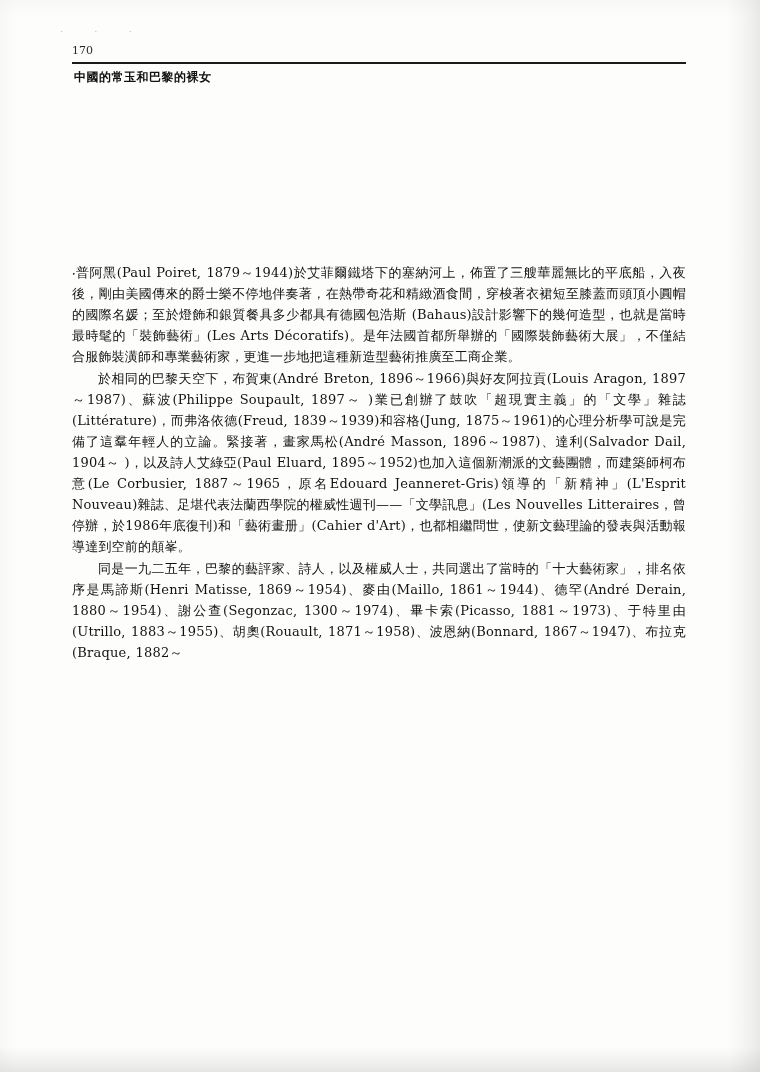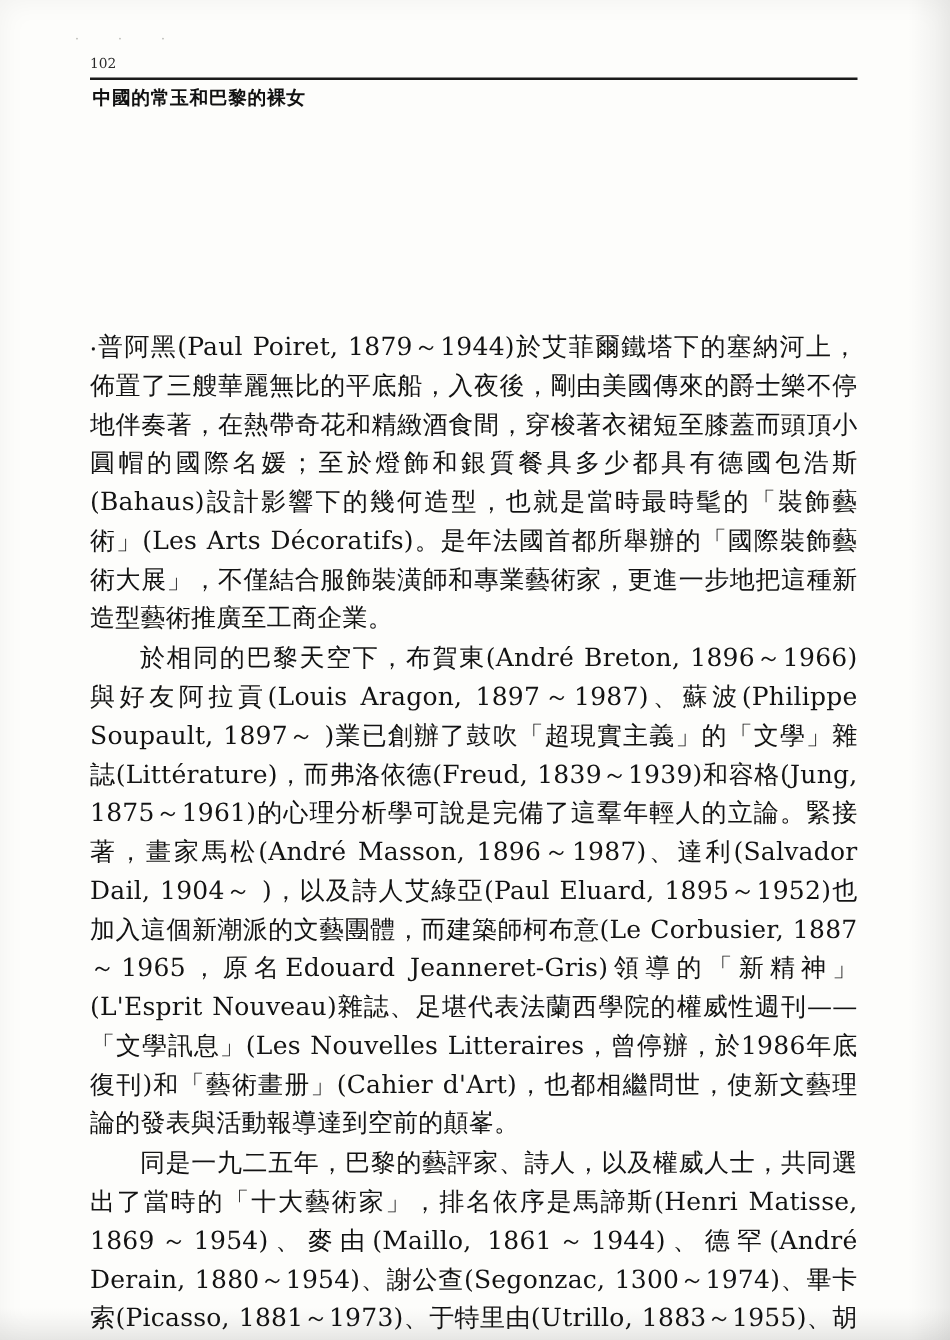--- a/index.html
+++ b/index.html
@@ -49,36 +49,36 @@
     left: 72px;
     top: 62px;
     width: 614px;
     height: 2px;
     background: #1b1b1b;
   }
   .running-head {
     position: absolute;
     left: 74px;
     top: 69px;
-    font-size: 15px;
+    font-size: 12px;
     font-weight: bold;
     letter-spacing: 0.5px;
     color: #111;
     font-family: "DejaVu Sans", "Liberation Sans", sans-serif;
   }
   .body-col {
     position: absolute;
     left: 72px;
     top: 262px;
     width: 614px;
   }
   p.para {
     margin: 0 0 1px 0;
-    font-size: 20px;
-    line-height: 31px;
+    font-size: 13px;
+    line-height: 21px;
     color: #131313;
     text-align: justify;
     text-justify: inter-character;
     letter-spacing: 0.2px;
     word-spacing: 0.5px;
   }
   p.indent {
     text-indent: 2em;
   }
   .bullet-lead {
@@ -100,21 +100,21 @@
     pointer-events: none;
   }
 </style>
 </head>
 <body>
 
 <div class="page">
 
   <div class="scan-marks">· ·   ·</div>
 
-  <div class="page-number">102</div>
+  <div class="page-number">170</div>
 
   <div class="header-rule"></div>
 
   <div class="running-head">中國的常玉和巴黎的裸女</div>
 
   <div class="body-col">
     <p class="para bullet-lead">‧普阿黑(Paul Poiret, 1879～1944)於艾菲爾鐵塔下的塞納河上，佈置了三艘華麗無比的平底船，入夜後，剛由美國傳來的爵士樂不停地伴奏著，在熱帶奇花和精緻酒食間，穿梭著衣裙短至膝蓋而頭頂小圓帽的國際名媛；至於燈飾和銀質餐具多少都具有德國包浩斯 (Bahaus)設計影響下的幾何造型，也就是當時最時髦的「裝飾藝術」(Les Arts Décoratifs)。是年法國首都所舉辦的「國際裝飾藝術大展」，不僅結合服飾裝潢師和專業藝術家，更進一步地把這種新造型藝術推廣至工商企業。</p>
     <p class="para indent">於相同的巴黎天空下，布賀東(André Breton, 1896～1966)與好友阿拉貢(Louis Aragon, 1897～1987)、蘇波(Philippe Soupault, 1897～ )業已創辦了鼓吹「超現實主義」的「文學」雜誌(Littérature)，而弗洛依德(Freud, 1839～1939)和容格(Jung, 1875～1961)的心理分析學可說是完備了這羣年輕人的立論。緊接著，畫家馬松(André Masson, 1896～1987)、達利(Salvador Dail, 1904～ )，以及詩人艾綠亞(Paul Eluard, 1895～1952)也加入這個新潮派的文藝團體，而建築師柯布意(Le Corbusier, 1887～1965，原名Edouard Jeanneret-Gris)領導的「新精神」(L'Esprit Nouveau)雜誌、足堪代表法蘭西學院的權威性週刊——「文學訊息」(Les Nouvelles Litteraires，曾停辦，於1986年底復刊)和「藝術畫册」(Cahier d'Art)，也都相繼問世，使新文藝理論的發表與活動報導達到空前的顛峯。</p>
     <p class="para indent">同是一九二五年，巴黎的藝評家、詩人，以及權威人士，共同選出了當時的「十大藝術家」，排名依序是馬諦斯(Henri Matisse, 1869～1954)、麥由(Maillo, 1861～1944)、德罕(André Derain, 1880～1954)、謝公查(Segonzac, 1300～1974)、畢卡索(Picasso, 1881～1973)、于特里由(Utrillo, 1883～1955)、胡奧(Rouault, 1871～1958)、波恩納(Bonnard, 1867～1947)、布拉克(Braque, 1882～</p>
   </div>

